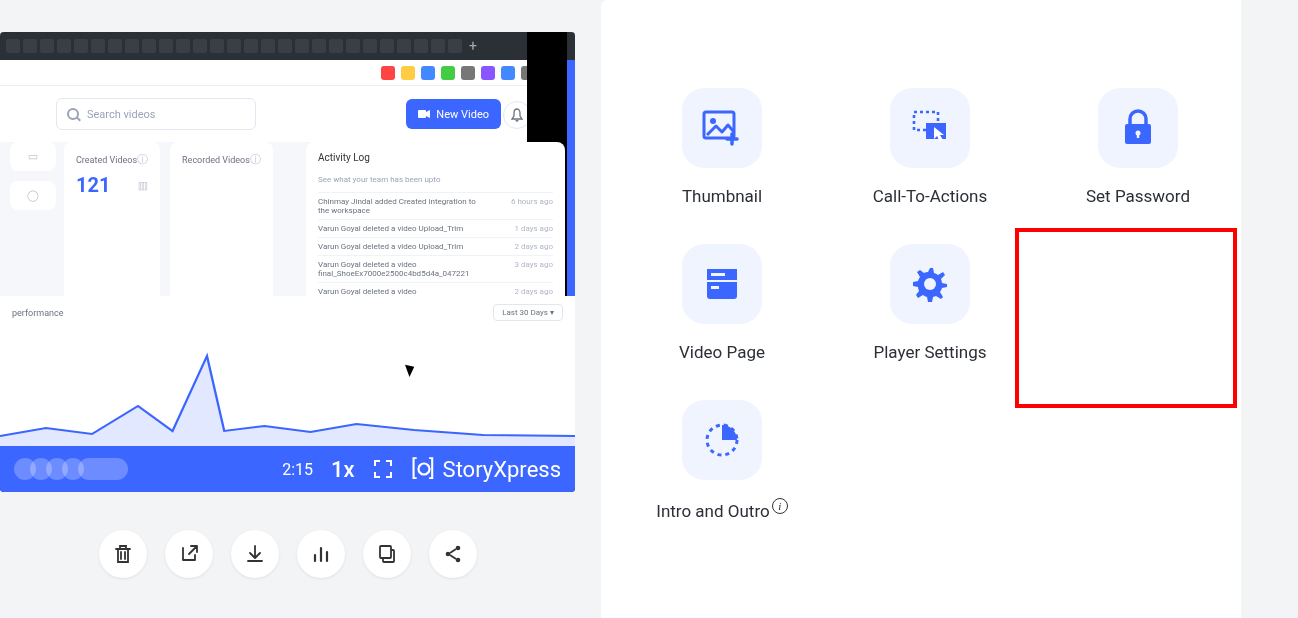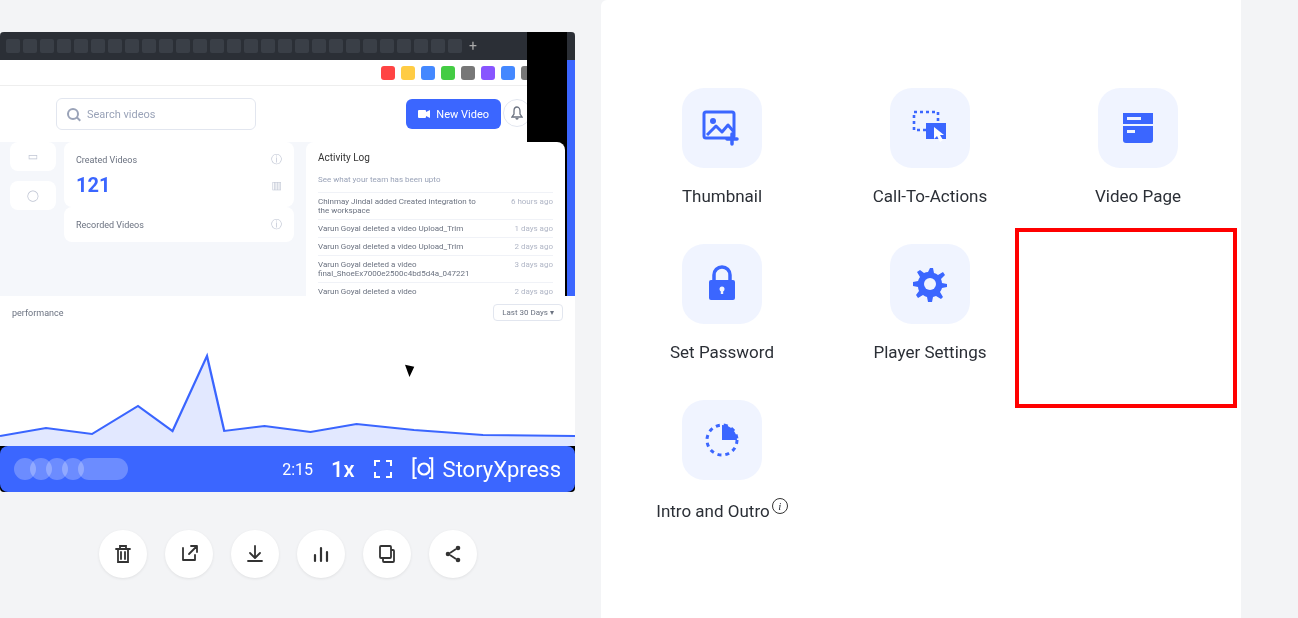--- a/index.html
+++ b/index.html
@@ -78,35 +78,35 @@
     display:flex;
     align-items:center;
     padding:0 10px;
     color:#9aa3b8;
     font-size:11px;
     gap:8px;
     margin-left:44px;
   }
   .search-icon{width:12px;height:12px;border:2px solid #9aa3b8;border-radius:50%;position:relative}
   .search-icon::after{content:'';position:absolute;width:5px;height:2px;background:#9aa3b8;right:-4px;bottom:-2px;transform:rotate(45deg)}
-  .topbar-right{display:flex;align-items:flex-start;gap:2px}
+  .topbar-right{display:flex;align-items:flex-end;gap:2px}
   .new-video-btn{
     background:#3b66ff;color:#fff;border-radius:6px;
     height:30px;padding:0 12px;display:flex;align-items:center;gap:6px;font-size:11px;
   }
   .bell{width:28px;height:28px;border:1px solid #e2e6ef;border-radius:50%;display:flex;align-items:center;justify-content:center;color:#6b7280;font-size:13px}
   .avatar{width:30px;height:30px;border-radius:50%;background:linear-gradient(135deg,#f0d9b5,#c89c6e);border:2px solid #fff;box-shadow:0 0 0 1px #e2e6ef}
 
   .app-body{
     position:absolute;left:0;top:110px;right:0;bottom:0;
     display:flex;
     gap:12px;
     padding:0 10px;
   }
-  .left-col{width:230px;display:flex;flex-direction:column;}
+  .left-col{width:230px;display:flex;flex-direction:row;gap:10px}
   .right-col{flex:1}
   .stat-card{
     background:#fff;border-radius:8px;padding:10px 12px;
     display:flex;flex-direction:column;gap:6px;
   }
   .stat-label{font-size:9px;color:#6b7280;display:flex;justify-content:space-between;align-items:center}
   .stat-value{font-size:20px;font-weight:700;color:#3b66ff}
   .mini-icon{color:#c0c6d4;font-size:11px}
   .half-stat{width:46px;background:#fff;border-radius:8px;padding:8px;display:flex;flex-direction:column;align-items:center;justify-content:center;gap:6px;color:#c0c6d4;font-size:12px}
 
@@ -130,21 +130,20 @@
   .chart-line{
     position:absolute;left:0;bottom:0;width:100%;height:110px;overflow:hidden;
   }
   .chart-line svg{width:100%;height:100%}
 
   
   .video-bar{
     height:46px;background:#3b66ff;color:#fff;
     display:flex;align-items:center;padding:0 14px;gap:18px;
     font-size:18px;
-    border-radius:8px;
   }
   .vb-sep{flex:1;display:flex;align-items:center;gap:10px}
   .pill-cluster{display:flex;gap:-4px}
   .pill{width:22px;height:22px;border-radius:11px;background:rgba(255,255,255,.25);margin-right:-6px}
   .vb-time{font-size:16px}
   .vb-speed{font-size:22px;font-weight:500}
   .vb-fullscreen{font-size:18px}
   .sx-logo{font-size:22px;font-weight:400;display:flex;align-items:center;gap:6px}
   .sx-mark{display:inline-block}
 
@@ -456,46 +455,46 @@
             </g>
           <rect x="16" y="14" width="20" height="16" fill="#3b66ff"></rect>
           <path d="M24 18 L24 30 L27 27 L30 33 L33 31 L30 26 L34 26 Z" fill="#fff"></path>
         </svg>
       </div>
       <div class="option-label">Call-To-Actions</div>
     </div>
 
     <div class="option">
       <div class="option-tile">
+        <svg width="40" height="40" viewBox="0 0 40 40">
+          <path d="M12 16 L12 11 A8 8 0 0 1 28 11 L28 16" fill="none" stroke="#3b66ff" stroke-width="3.5"></path>
+          <rect x="7" y="16" width="26" height="20" rx="2" fill="#3b66ff"></rect>
+          <circle cx="20" cy="25" r="2.5" fill="#f0f4ff"></circle>
+          <rect x="18.8" y="25" width="2.4" height="5" fill="#f0f4ff"></rect>
+        </svg>
+      </div>
+      <div class="option-label">Set Password</div>
+    </div>
+
+    <div class="option">
+      <div class="option-tile">
         <svg width="38" height="38" viewBox="0 0 38 38">
           <rect x="4" y="4" width="30" height="30" rx="3" fill="#3b66ff"></rect>
           <rect x="4" y="4" width="30" height="11" fill="#3b66ff"></rect>
           <rect x="4" y="15" width="30" height="2" fill="#f0f4ff"></rect>
           <rect x="8" y="8" width="14" height="3" fill="#f0f4ff"></rect>
           <rect x="8" y="21" width="8" height="3" fill="#f0f4ff"></rect>
         </svg>
       </div>
       <div class="option-label">Video Page</div>
     </div>
 
     <div class="option">
       <div class="option-tile">
         <svg width="40" height="40" viewBox="0 0 40 40">
-          <path d="M12 16 L12 11 A8 8 0 0 1 28 11 L28 16" fill="none" stroke="#3b66ff" stroke-width="3.5"></path>
-          <rect x="7" y="16" width="26" height="20" rx="2" fill="#3b66ff"></rect>
-          <circle cx="20" cy="25" r="2.5" fill="#f0f4ff"></circle>
-          <rect x="18.8" y="25" width="2.4" height="5" fill="#f0f4ff"></rect>
-        </svg>
-      </div>
-      <div class="option-label">Set Password</div>
-    </div>
-
-    <div class="option">
-      <div class="option-tile">
-        <svg width="40" height="40" viewBox="0 0 40 40">
           <path d="M20 4 L23 4 L24 9 A12 12 0 0 1 28 11 L33 8 L35 11 L31 15 A12 12 0 0 1 32 19 L37 20 L37 23 L32 24 A12 12 0 0 1 30 28 L33 33 L31 35 L26 32 A12 12 0 0 1 23 33 L22 38 L18 38 L17 33 A12 12 0 0 1 13 31 L8 34 L6 31 L9 27 A12 12 0 0 1 8 23 L3 22 L3 18 L8 17 A12 12 0 0 1 10 13 L7 8 L10 6 L14 9 A12 12 0 0 1 18 8 Z" fill="#3b66ff"></path>
           <circle cx="20" cy="20" r="6" fill="#f0f4ff"></circle>
         </svg>
       </div>
       <div class="option-label">Player Settings</div>
     </div>
 
 
     <div class="option" style="grid-column:1">
       <div class="option-tile">

